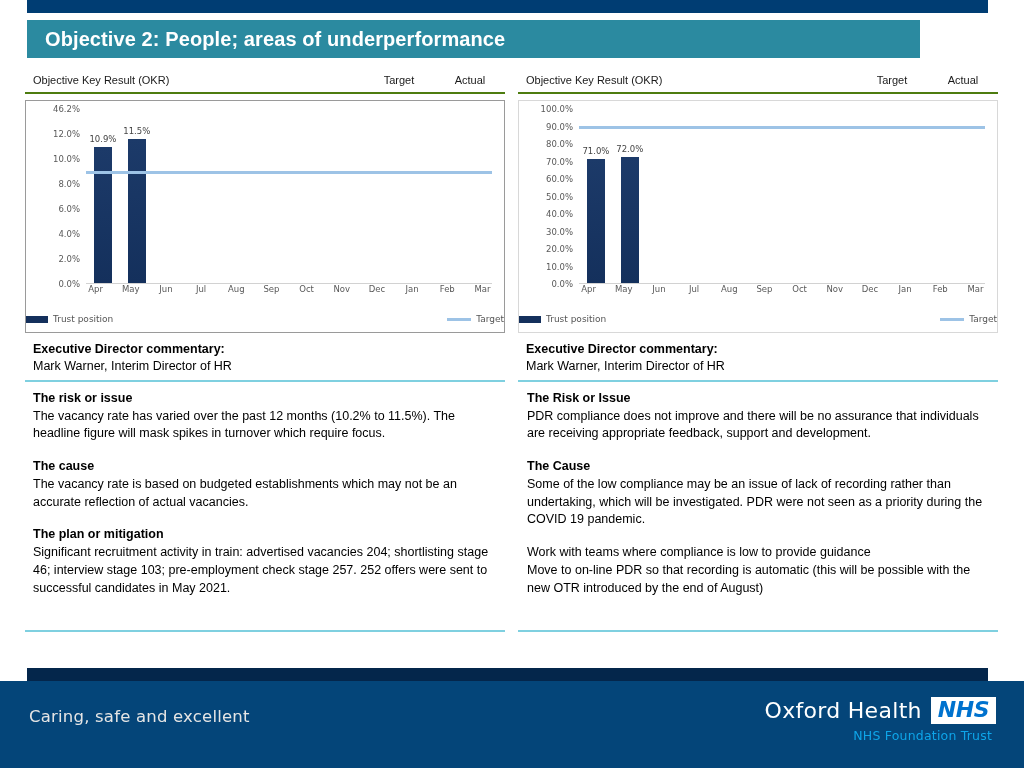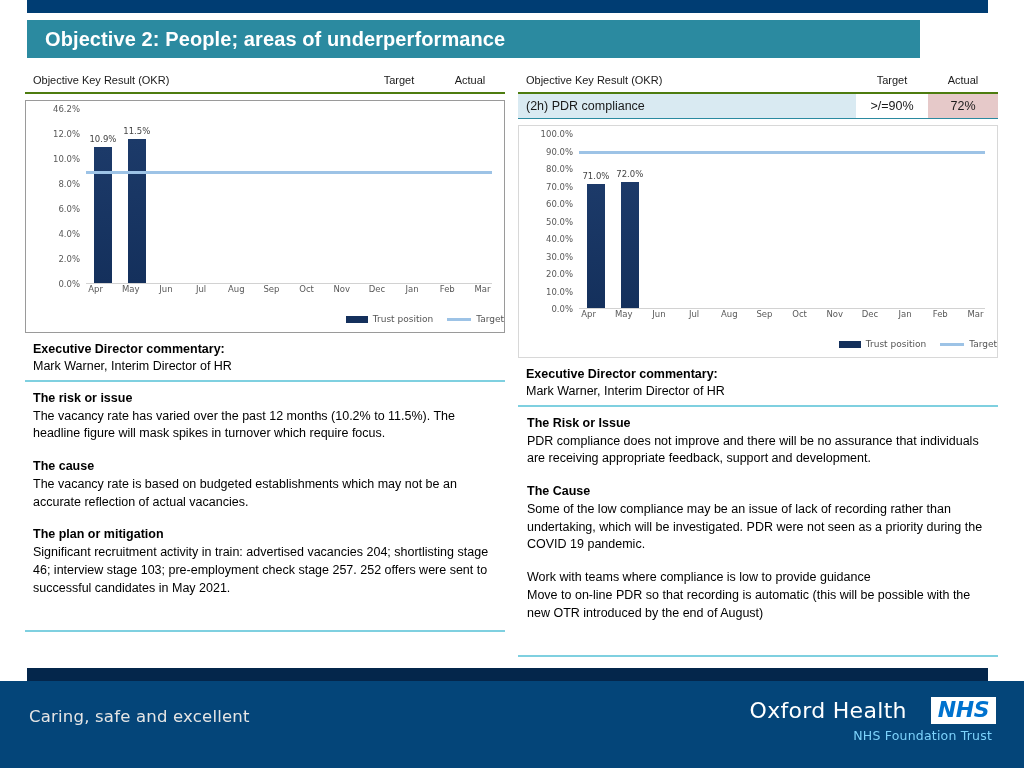--- a/index.html
+++ b/index.html
@@ -152,21 +152,21 @@
     white-space: nowrap;
     font-family: "DejaVu Sans", sans-serif;
   }
 
   
   .legend {
     position: absolute;
     left: 0; right: 0;
     bottom: 8px;
     display: flex;
-    justify-content: flex-end;
+    justify-content: space-between;
     align-items: center;
     gap: 14px;
   }
   .legend-item {
     display: flex;
     align-items: center;
     gap: 5px;
     font-size: 9px;
     color: #555;
     font-family: "DejaVu Sans", sans-serif;
@@ -241,41 +241,41 @@
   }
   .logo {
     position: absolute;
     right: 28px; top: 16px;
     text-align: right;
   }
   .logo-row {
     display: flex;
     align-items: center;
     justify-content: flex-end;
-    gap: 24px;
+    gap: 9px;
   }
   .logo-oxford {
     color: #ffffff;
     font-size: 22px;
     font-family: "DejaVu Sans", sans-serif;
     letter-spacing: 0.3px;
   }
   .logo-nhs {
     background: #ffffff;
     color: #0072CE;
     font-size: 22px;
     font-weight: bold;
     font-style: italic;
     font-family: "DejaVu Sans", sans-serif;
     padding: 1px 7px 2px 7px;
     line-height: 1.1;
     letter-spacing: -0.5px;
   }
   .logo-sub {
-    color: #7dd3fc;
+    color: #0ea5e9;
     font-size: 12.5px;
     font-family: "DejaVu Sans", sans-serif;
     margin-top: 4px;
     margin-right: 4px;
     letter-spacing: 0.2px;
   }
 </style>
 </head>
 <body>
 
@@ -363,25 +363,20 @@
 </div>
 
 <div class="col col-right">
 
   <table class="okr-table">
     <tbody>
         <tr class="okr-head">
       <td class="c-okr">Objective Key Result (OKR)</td>
       <td class="c-target">Target</td>
       <td class="c-actual">Actual</td>
-    </tr>
-    <tr class="okr-row">
-      <td class="c-okr">(2h) PDR compliance</td>
-      <td class="c-target">&gt;/=90%</td>
-      <td class="c-actual">72%</td>
     </tr>
   </tbody>
     </table>
 
   <div class="chart-panel borderless">
     <div class="chart-inner">
       <div class="chart-grid">
         <div class="y-labels" id="yl-right">
             <div class="y-lab" style="top: 175px;">0.0%</div>
             <div class="y-lab" style="top: 157.5px;">10.0%</div>

